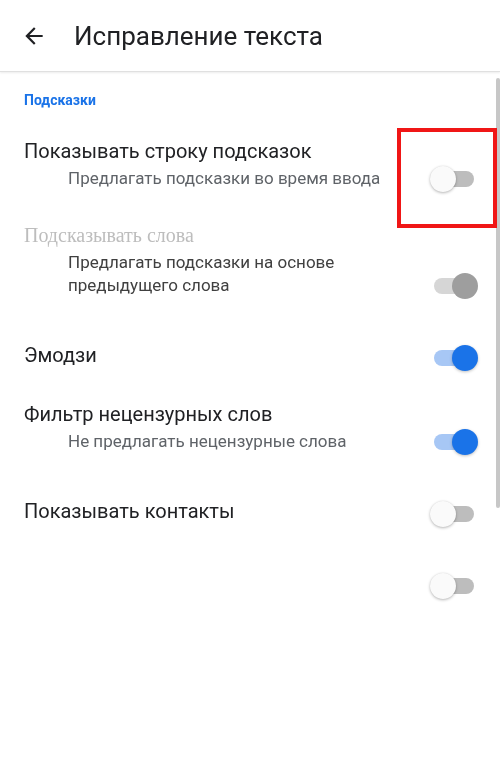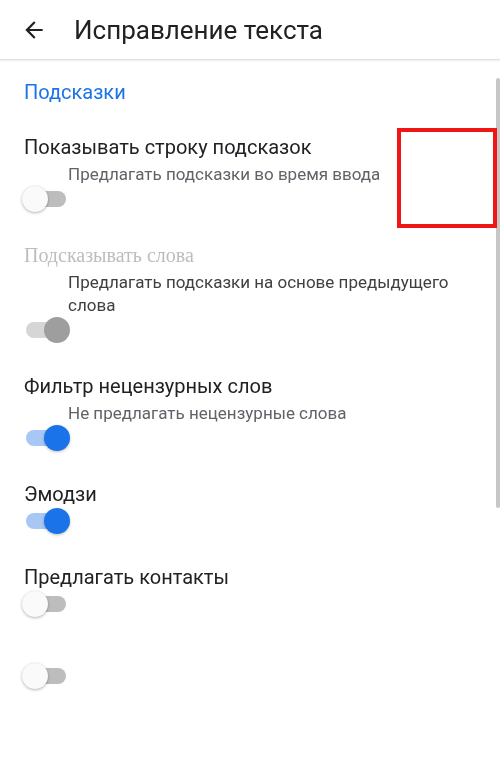--- a/index.html
+++ b/index.html
@@ -7,21 +7,21 @@
     font-family: Roboto, -apple-system, Arial, sans-serif;
     width: 500px;
     height: 766px;
     background: #fff;
     overflow: hidden;
     position: relative;
   }
   .header {
     display: flex;
     align-items: center;
-    height: 60px;
+    height: 72px;
     padding: 0 18px;
     border-bottom: 1px solid #e0e0e0;
     box-shadow: 0 1px 2px rgba(0,0,0,0.08);
   }
   .back-btn {
     width: 32px;
     height: 32px;
     display: flex;
     align-items: center;
     justify-content: center;
@@ -31,30 +31,29 @@
   .title {
     font-size: 26px;
     font-weight: 400;
     color: #202124;
   }
   .content {
     padding: 0 0 0 0;
   }
   .section-label {
     color: #1a73e8;
-    font-size: 20px;
-    font-weight: 400;
+    font-size: 14px;
+    font-weight: 700;
     padding: 20px 24px 14px 24px;
   }
   .setting {
     display: flex;
-    align-items: flex-start;
+    align-items: flex-end;
     padding: 16px 24px 16px 24px;
     min-height: 72px;
-    flex-direction: column;
   }
   .setting-text {
     flex: 1;
     padding-right: 12px;
   }
   .setting-title {
     font-size: 20px;
     color: #202124;
     line-height: 1.35;
   }
@@ -143,42 +142,42 @@
       <div class="setting-sub">Предлагать подсказки на основе предыдущего слова</div>
     </div>
     <div class="toggle disabled">
       <div class="track"></div>
       <div class="thumb"></div>
     </div>
   </div>
 
   <div class="setting">
     <div class="setting-text">
+      <div class="setting-title">Эмодзи</div>
+    </div>
+    <div class="toggle on">
+      <div class="track"></div>
+      <div class="thumb"></div>
+    </div>
+  </div>
+
+  <div class="setting">
+    <div class="setting-text">
       <div class="setting-title">Фильтр нецензурных слов</div>
       <div class="setting-sub">Не предлагать нецензурные слова</div>
     </div>
     <div class="toggle on">
       <div class="track"></div>
       <div class="thumb"></div>
     </div>
   </div>
 
   <div class="setting">
     <div class="setting-text">
-      <div class="setting-title">Эмодзи</div>
-    </div>
-    <div class="toggle on">
-      <div class="track"></div>
-      <div class="thumb"></div>
-    </div>
-  </div>
-
-  <div class="setting">
-    <div class="setting-text">
-      <div class="setting-title">Предлагать контакты</div>
+      <div class="setting-title">Показывать контакты</div>
     </div>
     <div class="toggle off">
       <div class="track"></div>
       <div class="thumb"></div>
     </div>
   </div>
 
   <div class="setting">
     <div class="setting-text">
     </div>

